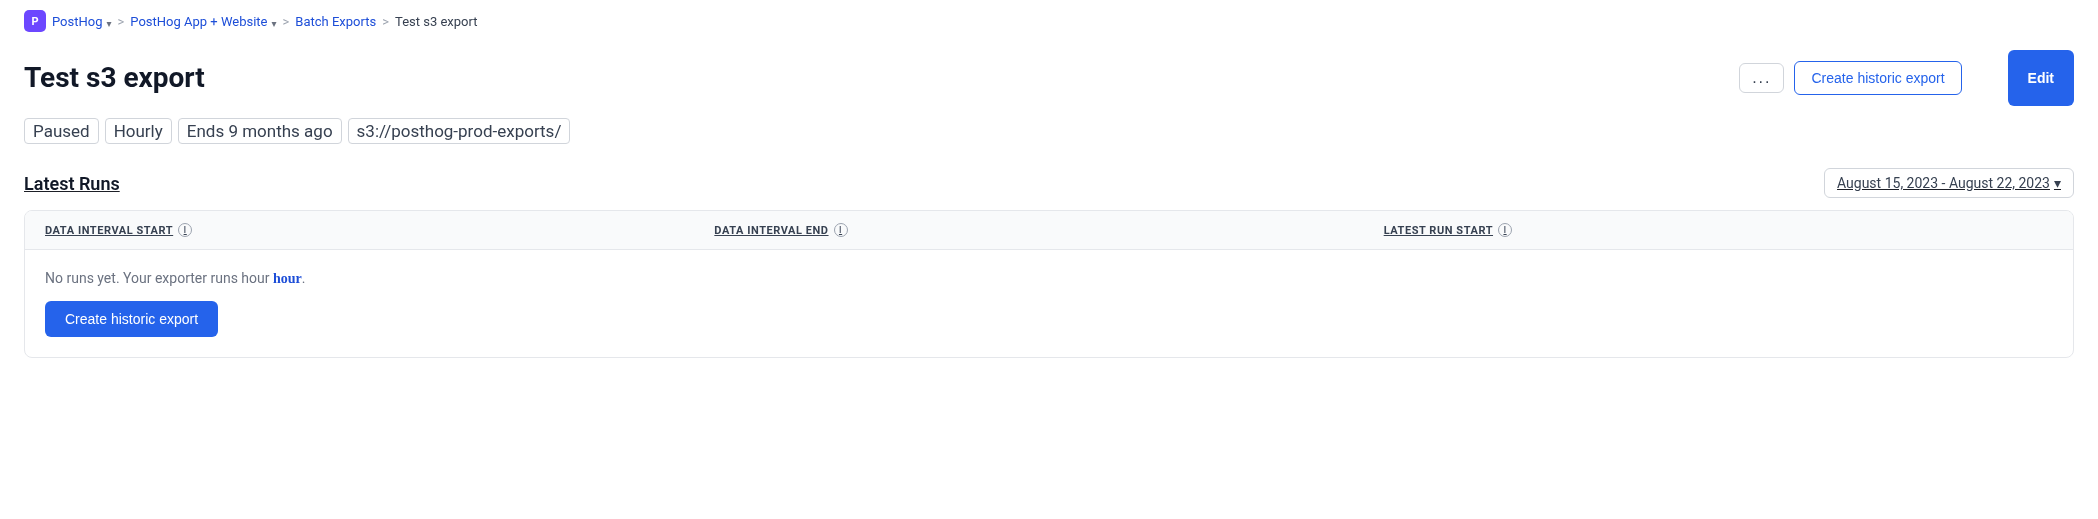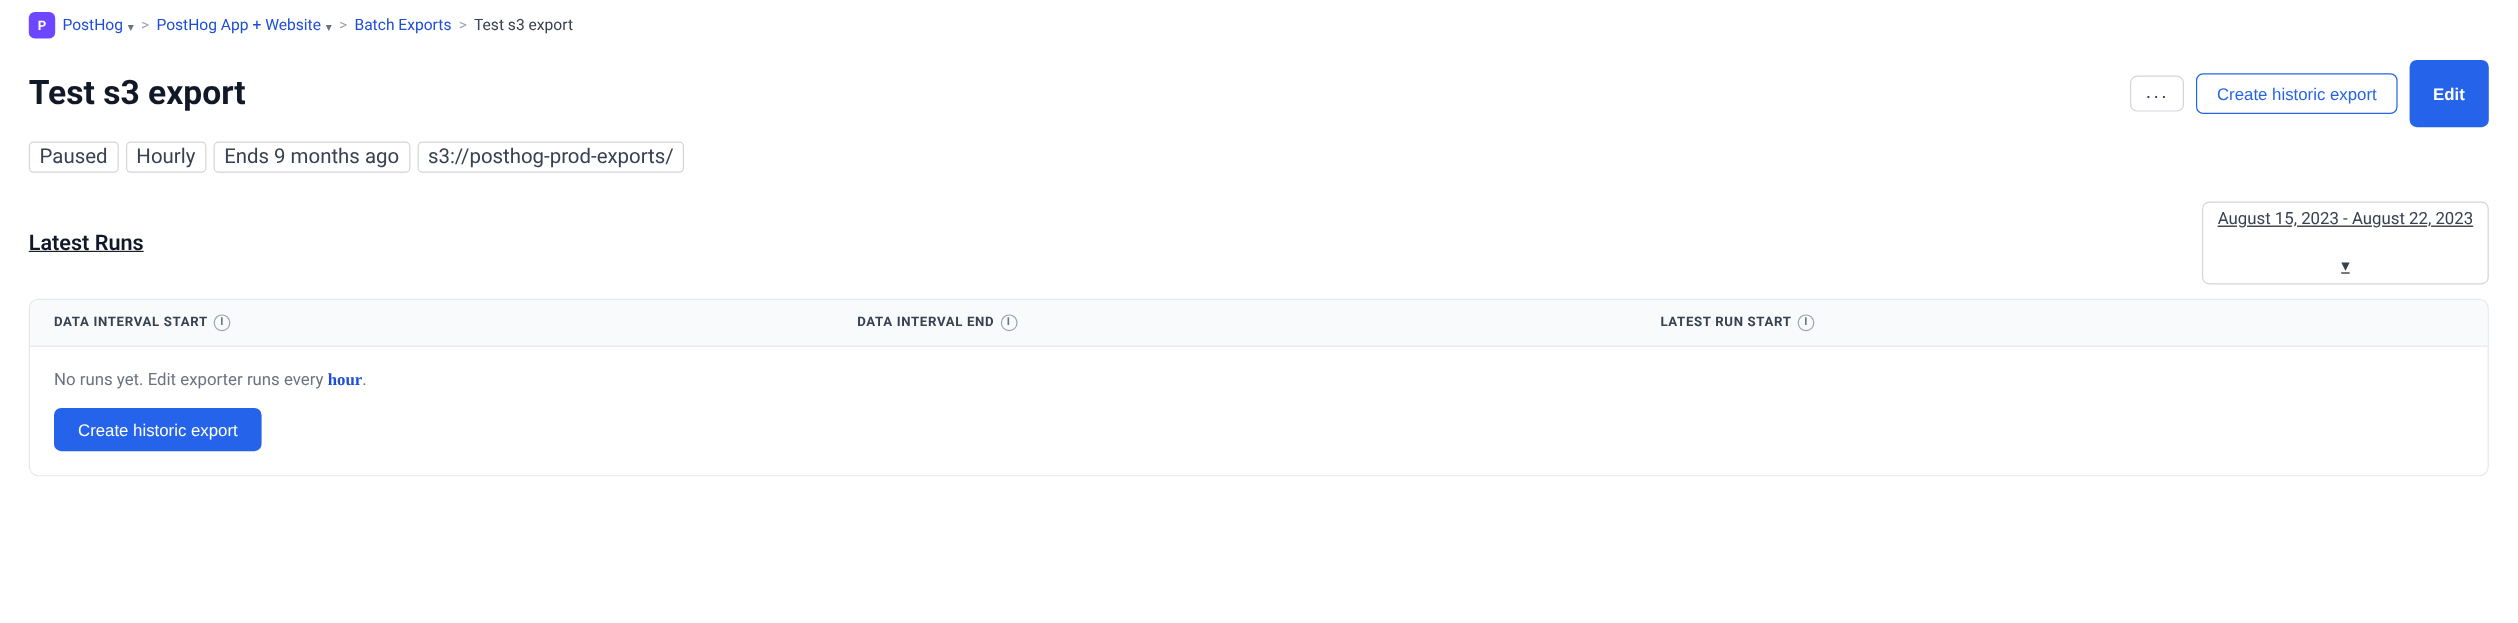--- a/index.html
+++ b/index.html
@@ -108,20 +108,21 @@
 
     .edit-btn {
       background: #2563eb;
       border: none;
       border-radius: 6px;
       padding: 20px 20px;
       cursor: pointer;
       color: #fff;
       font-size: 14px;
       font-weight: 600;
+      margin-left: 36px;
     }
 
     .tags-row {
       display: flex;
       align-items: center;
       gap: 6px;
       padding: 0 24px 16px;
     }
 
     .tag {
@@ -143,29 +144,28 @@
 
     .latest-runs-title {
       font-size: 18px;
       font-weight: 600;
       color: #111827;
     }
 
     .date-range-selector {
       display: flex;
       align-items: center;
-      gap: 22px;
+      gap: 4px;
       border: 1px solid #d1d5db;
       border-radius: 6px;
       padding: 6px 12px;
       cursor: pointer;
       font-size: 14px;
       color: #374151;
       background: #fff;
-      flex-direction: column;
     }
 
     .table-container {
       margin: 0 24px;
       border: 1px solid #e5e7eb;
       border-radius: 8px;
       overflow: hidden;
     }
 
     .table-header {
@@ -176,22 +176,23 @@
       padding: 12px 20px;
     }
 
     .col-header {
       font-size: 11px;
       font-weight: 700;
       color: #374151;
       text-transform: uppercase;
       letter-spacing: 0.05em;
       display: flex;
-      align-items: flex-start;
+      align-items: flex-end;
       gap: 5px;
+      text-decoration: underline;
     }
 
     .info-icon {
       width: 14px;
       height: 14px;
       border: 1px solid #9ca3af;
       border-radius: 50%;
       display: inline-flex;
       align-items: center;
       justify-content: center;
@@ -290,17 +291,17 @@
       <span>DATA INTERVAL END</span>
       <span class="info-icon">i</span>
     </div>
     <div class="col-header">
       <span>LATEST RUN START</span>
       <span class="info-icon">i</span>
     </div>
   </div>
   <div class="table-body">
     <p class="empty-message">
-      <span>No runs yet. Edit exporter runs every </span><span class="bold-link">hour</span><span>.</span>
+      <span>No runs yet. Your exporter runs hour </span><span class="bold-link">hour</span><span>.</span>
     </p>
     <button class="create-historic-table-btn">Create historic export</button>
   </div>
 </div>
 
 </body></html>

